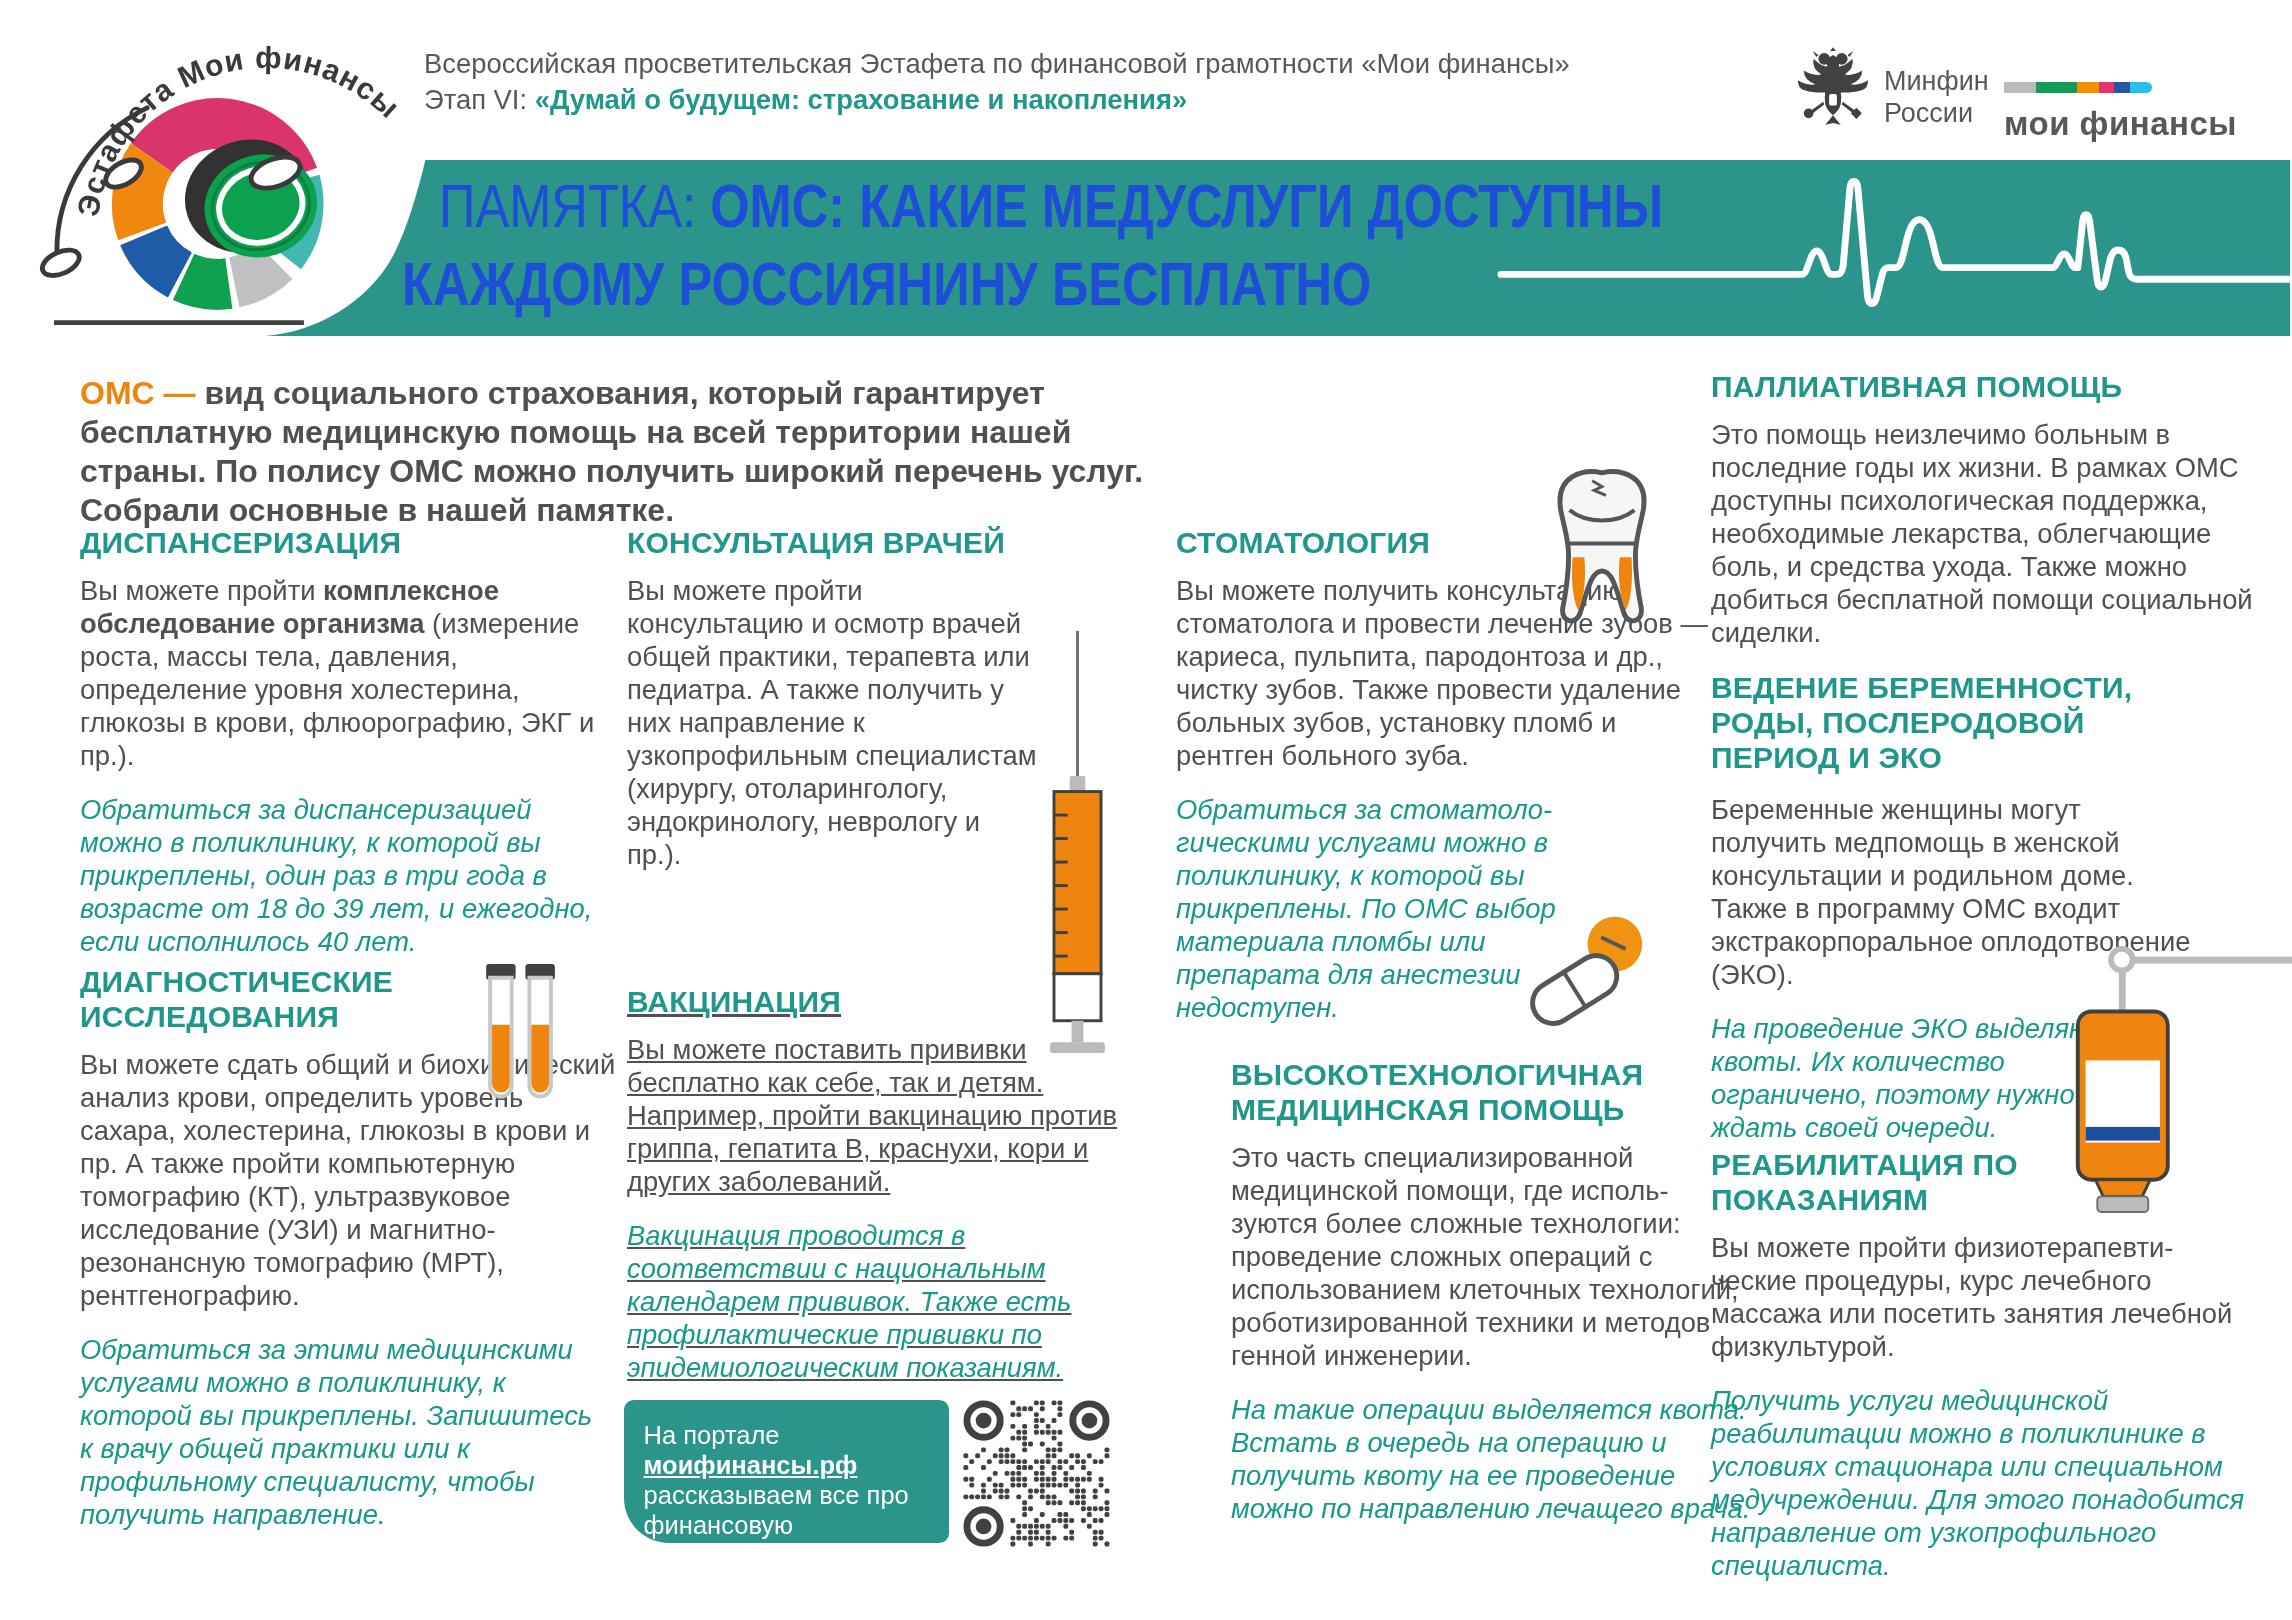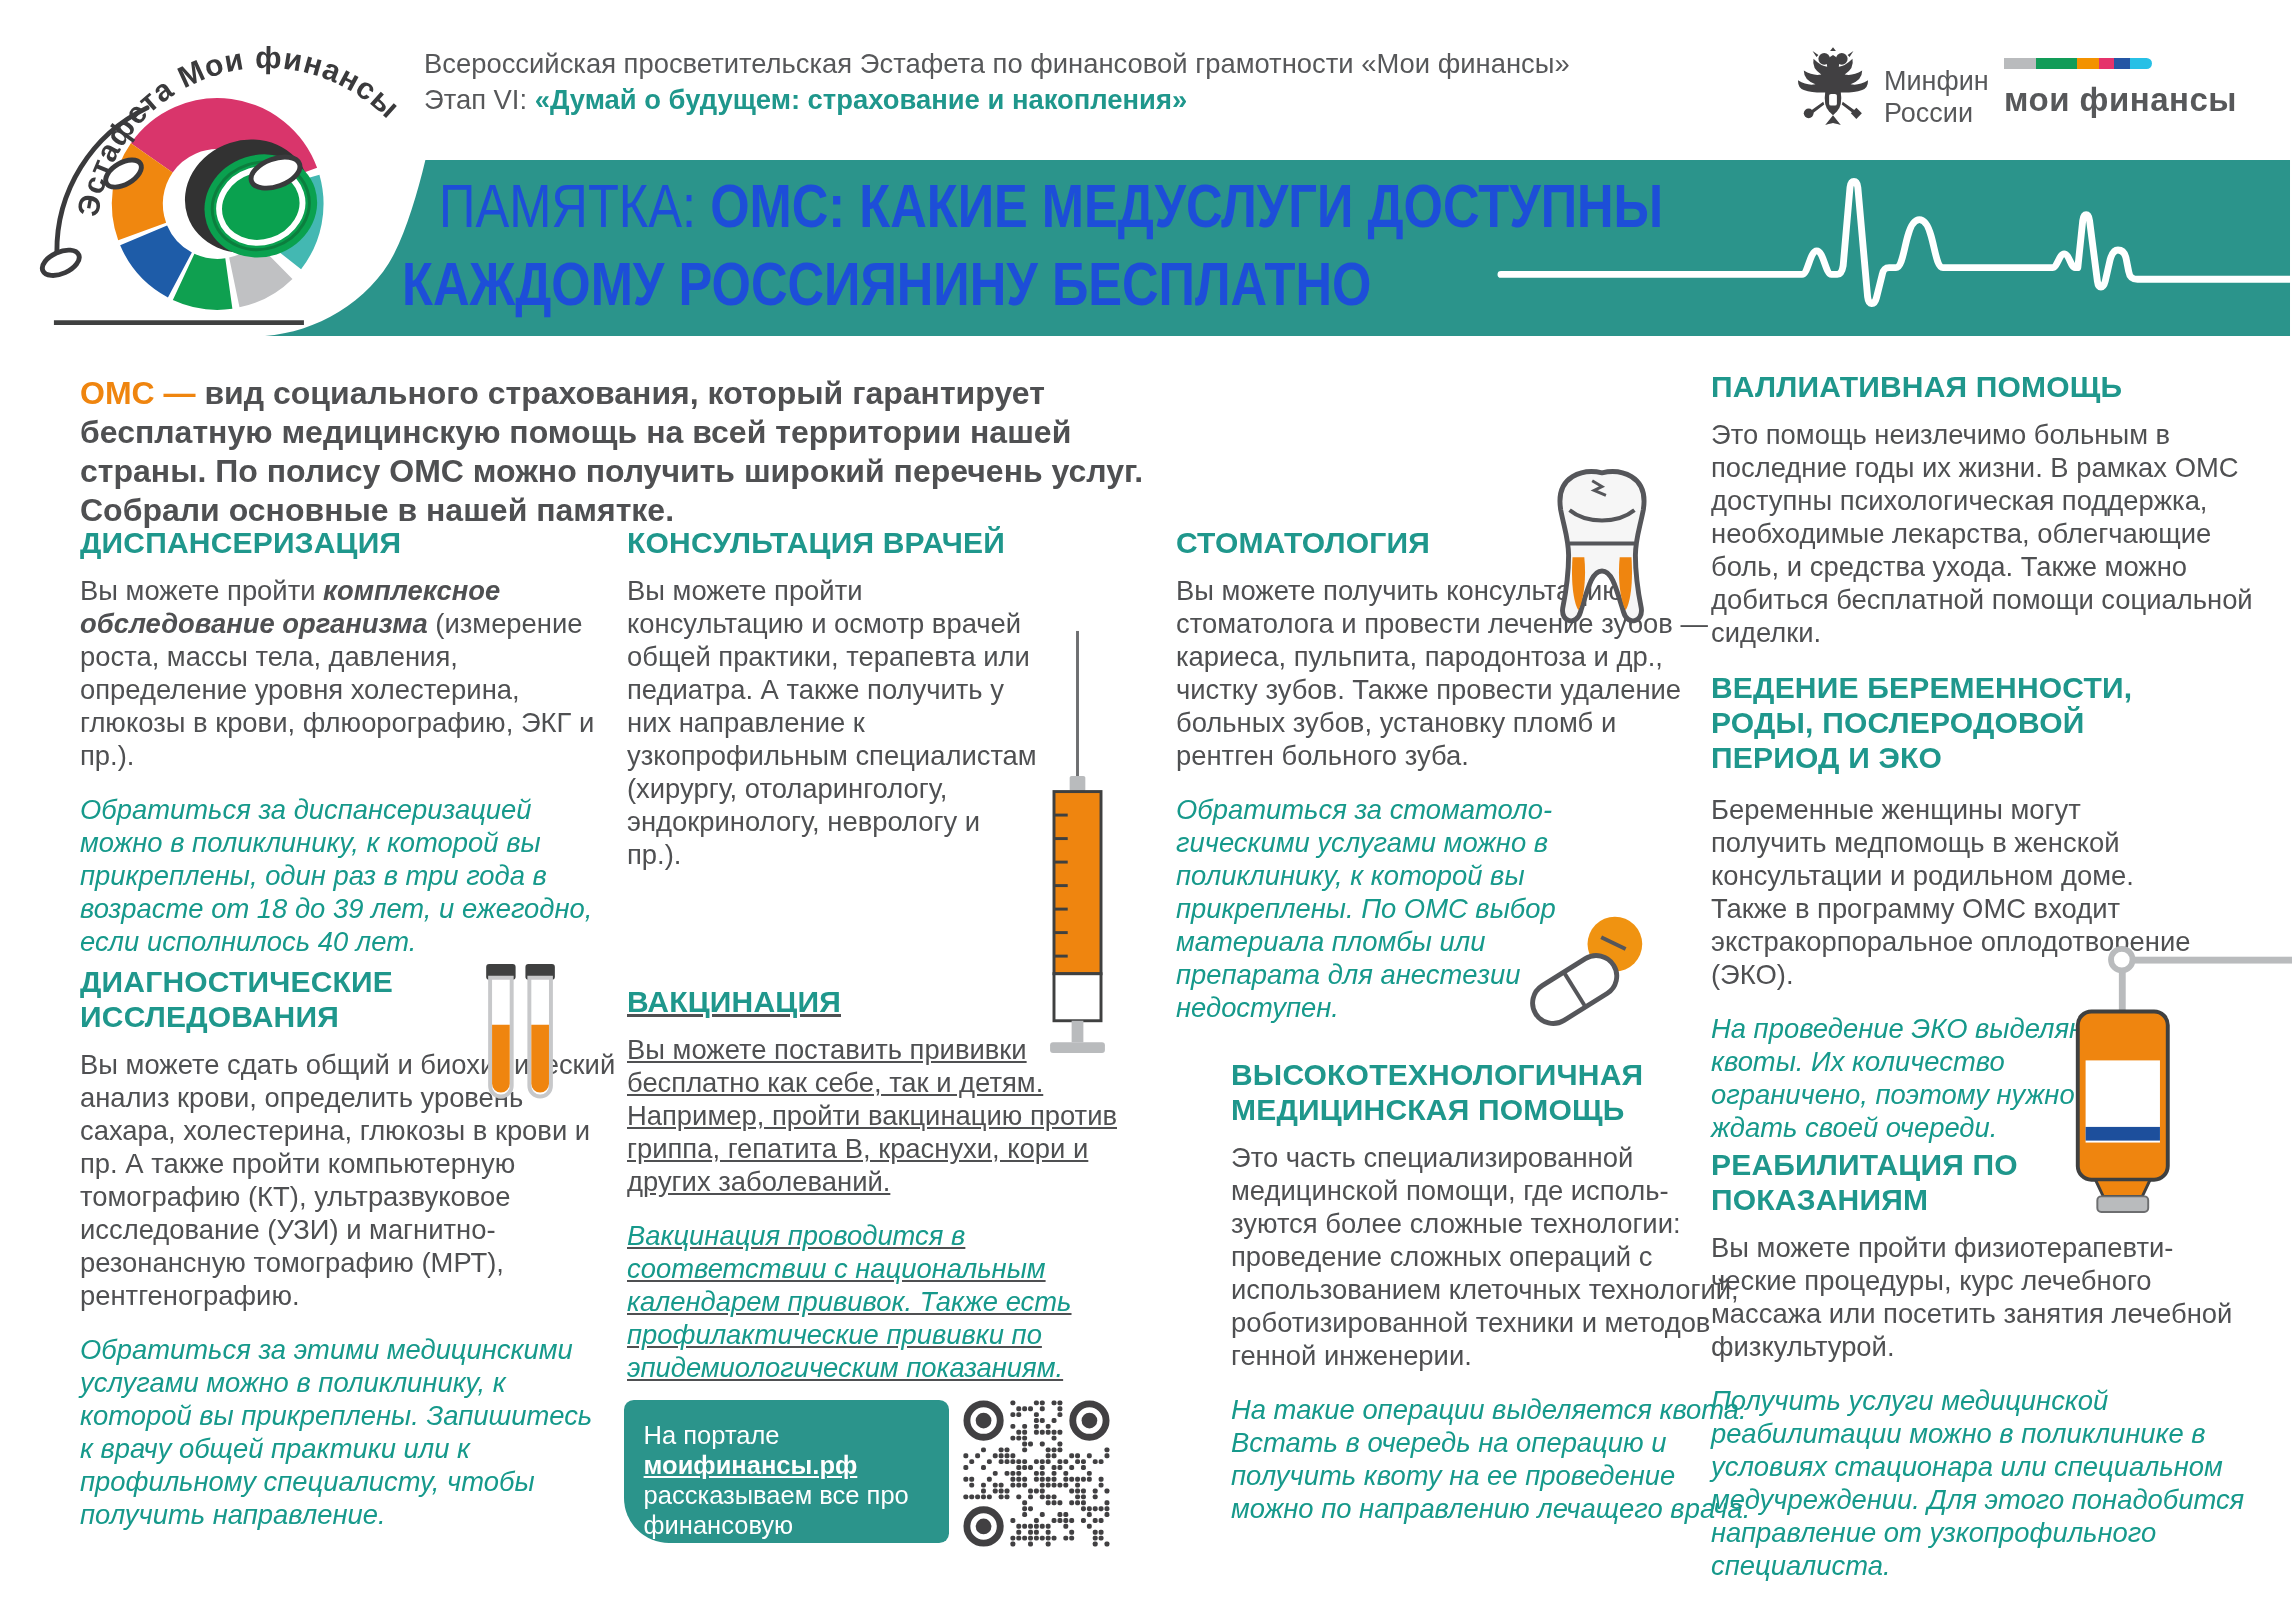--- a/index.html
+++ b/index.html
@@ -18,21 +18,21 @@
   .banner-line{transform:scaleX(.83);transform-origin:left center;}
   .banner-line .kick{font-weight:400;}
   .banner-line b{font-weight:700;}
   .banner-line.l2{margin-left:-37px;}
   
   .intro{left:80px;top:374px;width:1083px;font-size:32px;line-height:39px;font-weight:700;color:#4F5052;}
   .intro .term{color:#EF850F;}
   
   .sec h2{margin:0 0 13.7px 0;font-size:30px;line-height:35px;font-weight:700;color:#1F978C;letter-spacing:0.2px;}
   .sec .body{margin:0;font-size:27.4px;line-height:33px;color:#4F5052;}
-  .sec .body b.bi{font-style:italic;font-weight:700;}
+  .sec .body b.bi{font-weight:700;}
   .sec .note{margin:21.6px 0 0 0;font-size:27.4px;line-height:33px;font-style:italic;color:#16998B;}
   
   .qrbox{left:624px;top:1400px;width:325px;height:143px;background:#2B948B;
          border-radius:9.8px 9.8px 9.8px 45px;color:#fff;}
   .qrbox p{margin:0;padding:19.6px 9.8px 0 19.6px;font-size:25.5px;line-height:30px;}
   .qrbox b{font-weight:700;text-decoration:underline;}
 </style>
 </head>
 <body>
 
@@ -88,21 +88,21 @@
     <path d="M14 66 L28 56 L29 59 L16 69 Z M62 66 L48 56 L47 59 L60 69 Z"></path>
     <circle cx="13" cy="68" r="5"></circle>
       <path d="M58 64 h8 v8 h-8 z" transform="rotate(45 62 68)"></path>
     <rect x="34" y="48" width="8" height="12" rx="2" fill="#ffffff"></rect>
   </svg>
   <div class="abs minfin-name" style="left:1884px;top:65px;">
     <div>Минфин</div>
     <div>России</div>
   </div>
 
-  <div class="abs" style="left:2004px;top:58px;">
+  <div class="abs" style="left:2004px;top:82px;">
     <div class="stripe">
       <span style="width:32px;background:#b9bbbd;"></span>
         <span style="width:41px;background:#129c58;"></span>
         <span style="width:21.6px;background:#f39200;"></span>
         <span style="width:15.7px;background:#e5336b;"></span>
         <span style="width:15.7px;background:#2456a4;"></span>
         <span style="width:22.5px;background:#27c0e6;border-radius:0 5.9px 5.9px 0;"></span>
     </div>
     <div class="wordmark">мои финансы</div>
   </div>

